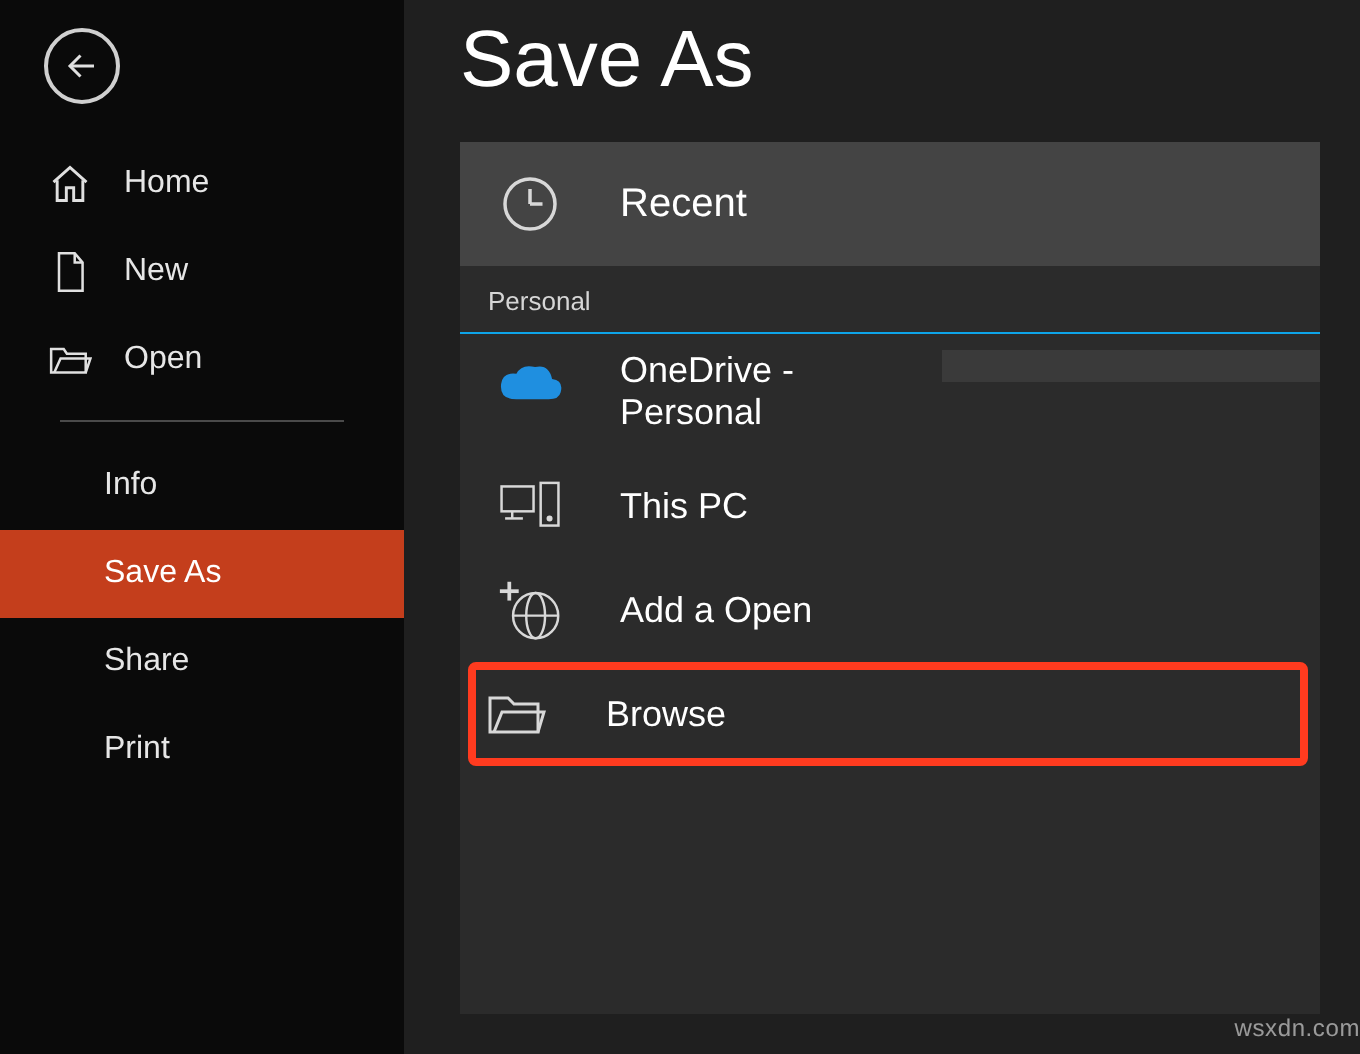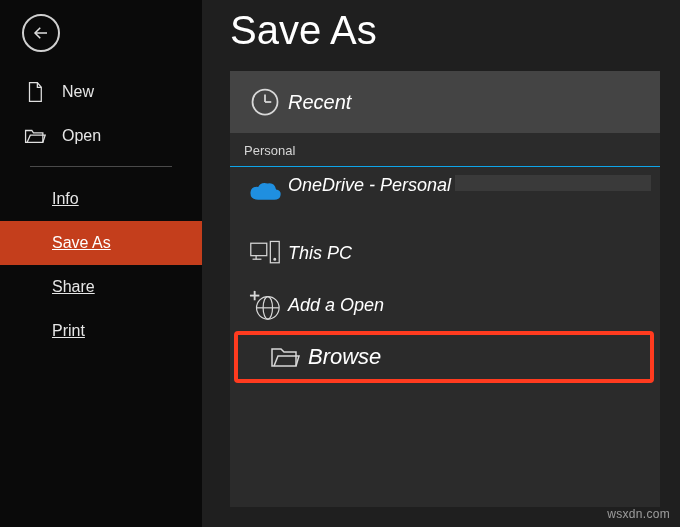--- a/index.html
+++ b/index.html
@@ -59,21 +59,20 @@
     margin: 8px 30px 10px 30px;
   }
   .sub-item {
     height: 44px;
     display: flex;
     align-items: center;
     padding-left: 52px;
     cursor: pointer;
     color: #e6e6e6;
     font-size: 16px;
-    text-decoration: underline;
   }
   .sub-item.selected {
     background: #c43e1c;
     color: #ffffff;
   }
   .main {
     flex: 1;
     padding: 8px 20px 20px 28px;
     display: flex;
     flex-direction: column;
@@ -87,41 +86,40 @@
   .panel {
     background: #2b2b2b;
     flex: 1;
     display: flex;
     flex-direction: column;
   }
   .panel-item {
     display: flex;
     align-items: center;
     padding-left: 18px;
-    gap: 6px;
+    gap: 28px;
     cursor: pointer;
     color: #ffffff;
-    font-style: italic;
   }
   .panel-item.recent {
     background: #444444;
     height: 62px;
     font-size: 20px;
   }
   .panel-item.loc {
     height: 52px;
     font-size: 18px;
   }
   .panel-item.browse {
     height: 52px;
-    font-size: 22px;
+    font-size: 18px;
     border: 4px solid #ff3b1f;
     border-radius: 4px;
     margin: 0 6px 6px 4px;
-    padding-left: 30px;
+    padding-left: 3px;
   }
   .panel-item.loc.personal {
     height: 60px;
     align-items: flex-start;
     padding-top: 8px;
   }
   .loc-text-block { display: flex; gap:4px; }
   .loc-sub {
     width: 196px;
     height: 16px;
@@ -137,21 +135,21 @@
     width: 34px;
     height: 34px;
     display: inline-flex;
     align-items: center;
     justify-content: center;
     flex-shrink: 0;
   }
   .watermark {
     position: absolute;
     bottom: 6px;
-    right: 10px;
+    right: 0;
     font-size: 12px;
     color: rgba(255,255,255,0.55);
     letter-spacing: 0.3px;
   }
 </style>
 </head>
 <body>
 
 <div class="app">
 
@@ -159,20 +157,29 @@
 
     <div class="back-btn">
       <span class="nav-icon">
         <svg width="18" height="18" viewBox="0 0 24 24" fill="none" stroke="#e0e0e0" stroke-width="2">
           <line x1="20" y1="12" x2="4" y2="12"></line>
             <polyline points="11 5 4 12 11 19"></polyline>
         </svg>
       </span>
     </div>
 
+    <div class="nav-item">
+      <span class="nav-icon">
+        <svg width="22" height="22" viewBox="0 0 24 24" fill="none" stroke="#e0e0e0" stroke-width="1.6">
+          <path d="M3 11 L12 3 L21 11"></path>
+            <path d="M5 10 V21 H10 V14 H14 V21 H19 V10"></path>
+        </svg>
+      </span>
+      <span>Home</span>
+    </div>
 
     <div class="nav-item">
       <span class="nav-icon">
         <svg width="20" height="22" viewBox="0 0 24 28" fill="none" stroke="#e0e0e0" stroke-width="1.6">
           <path d="M5 2 H15 L20 8 V26 H5 Z"></path>
             <path d="M15 2 V8 H20"></path>
         </svg>
       </span>
       <span>New</span>
     </div>

